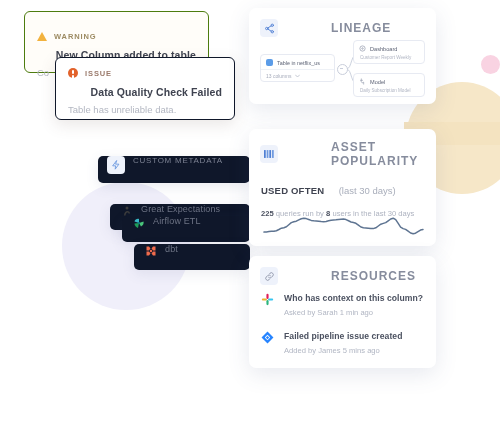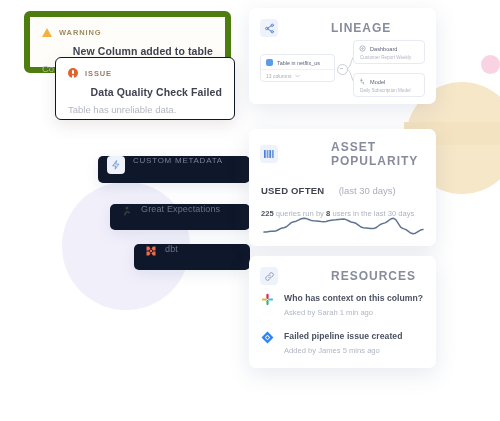--- a/index.html
+++ b/index.html
@@ -51,25 +51,25 @@
   
   .card {
     position: absolute;
     background: #ffffff;
     border-radius: 7px;
   }
 
   
   #warning-card {
     left: 24px; top: 11px;
-    width: 207px; height: 62px;
-    border: 6px solid #4d7c0f;
+    width: 185px; height: 62px;
+    border: 1px solid #4d7c0f;
     border-radius: 6px;
     background: #fffdf9;
-    padding: 9px 12px 0 12px;
+    padding: 18px 12px 0 12px;
     box-sizing: border-box;
   }
   #issue-card {
     left: 55px; top: 57px;
     width: 180px; height: 63px;
     border: 1px solid #0f172a;
     border-radius: 6px;
     background: #ffffff;
     padding: 9px 12px 0 12px;
     box-sizing: border-box;
@@ -387,20 +387,31 @@
   <div class="meta-row" id="meta-ge">
     <span class="bare-ico">
       <svg width="12" height="12" viewBox="0 0 24 24" fill="#3c3c3c">
         <circle cx="12" cy="6" r="3"></circle>
         <path d="M6 21c0-5 3-9 7-9 3 0 5 2 5 5h-3c0-1-1-2-2-2-2 0-4 3-4 6z"></path>
       </svg>
     </span>
     <span class="meta-label">Great Expectations</span>
   </div>
 
+  <div class="meta-row" id="meta-airflow">
+    <span class="bare-ico">
+      <svg width="12" height="12" viewBox="0 0 24 24">
+        <path d="M12 12 3 9c1-4 5-6 9-5z" fill="#37b6c4"></path>
+        <path d="M12 12 21 9c1 4-1 8-5 10z" fill="#49c47a"></path>
+        <path d="M12 12l-2 10c-4-1-7-5-7-9z" fill="#1e9e59"></path>
+        <circle cx="12" cy="12" r="2" fill="#0b7a86"></circle>
+      </svg>
+    </span>
+    <span class="meta-label">Airflow ETL</span>
+  </div>
 
   <div class="meta-row" id="meta-dbt">
     <span class="bare-ico">
       <svg width="12" height="12" viewBox="0 0 24 24" fill="#f06b4c">
         <path d="M3 3h5l3 4-3 4H3zM16 3h5v8h-5l-3-4zM3 13h5l3 4-3 4H3zM16 13h5v8h-5l-3-4z"></path>
         <circle cx="12" cy="12" r="2.4"></circle>
       </svg>
     </span>
     <span class="meta-label">dbt</span>
   </div>

